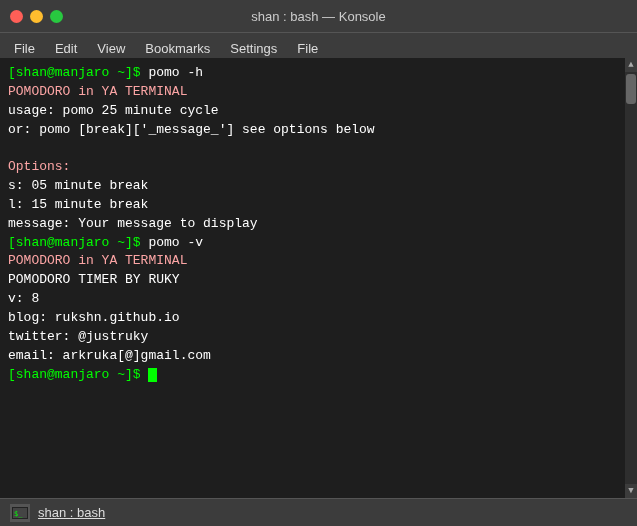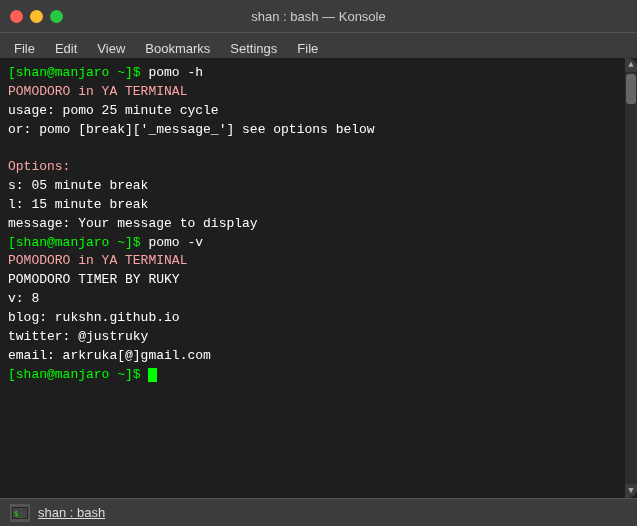--- a/index.html
+++ b/index.html
@@ -82,21 +82,20 @@
       padding: 2px 10px;
       cursor: pointer;
       border-radius: 3px;
     }
 
     
     .terminal-wrapper {
       display: flex;
       flex: 1;
       overflow: hidden;
-      border-radius: 9px;
     }
 
     .terminal {
       flex: 1;
       background: #1e1e1e;
       color: #ffffff;
       padding: 6px 8px;
       overflow-y: auto;
       font-family: 'Courier New', Courier, monospace;
       font-size: 13px;

